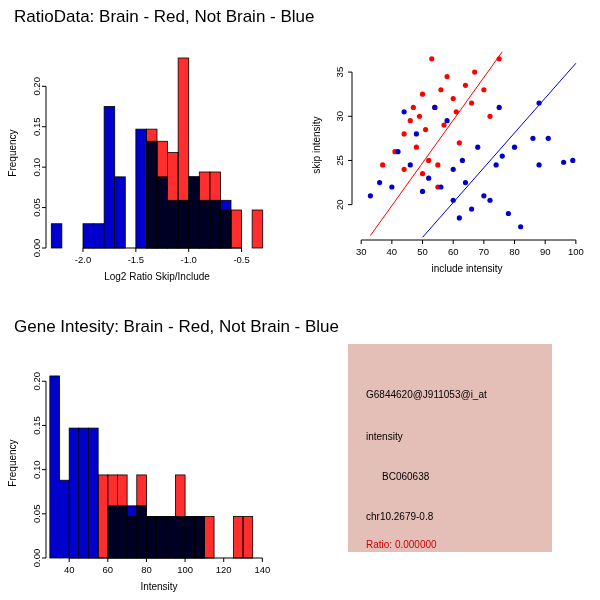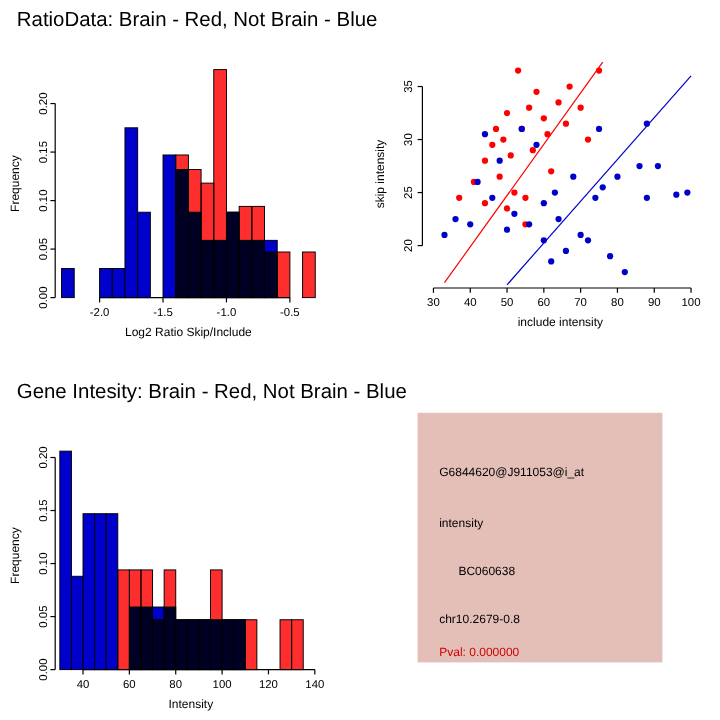--- a/index.html
+++ b/index.html
@@ -236,16 +236,16 @@
         <text x="159" y="290" font-size="10" fill="#000" text-anchor="middle">Intensity</text>
         <text x="0" y="0" font-size="10" fill="#000" text-anchor="middle" transform="translate(16,163) rotate(-90)">Frequency</text>
       </svg>
   </div>
 
   <div class="panel info-box" style="left:348px;top:344px;width:204px;height:208px;">
     <div class="info-line" style="position:absolute;left:18px;top:45px;">G6844620@J911053@i_at</div>
     <div class="info-line" style="position:absolute;left:18px;top:87px;">intensity</div>
     <div class="info-line" style="position:absolute;left:18px;top:127px;margin-left:16px;">BC060638</div>
     <div class="info-line" style="position:absolute;left:18px;top:167px;">chr10.2679-0.8</div>
-    <div class="info-line pval" style="position:absolute;left:18px;top:195px;">Pval: 0.000000</div>
+    <div class="info-line pval" style="position:absolute;left:18px;top:195px;">Ratio: 0.000000</div>
   </div>
 
 </div>
 
 </body></html>

